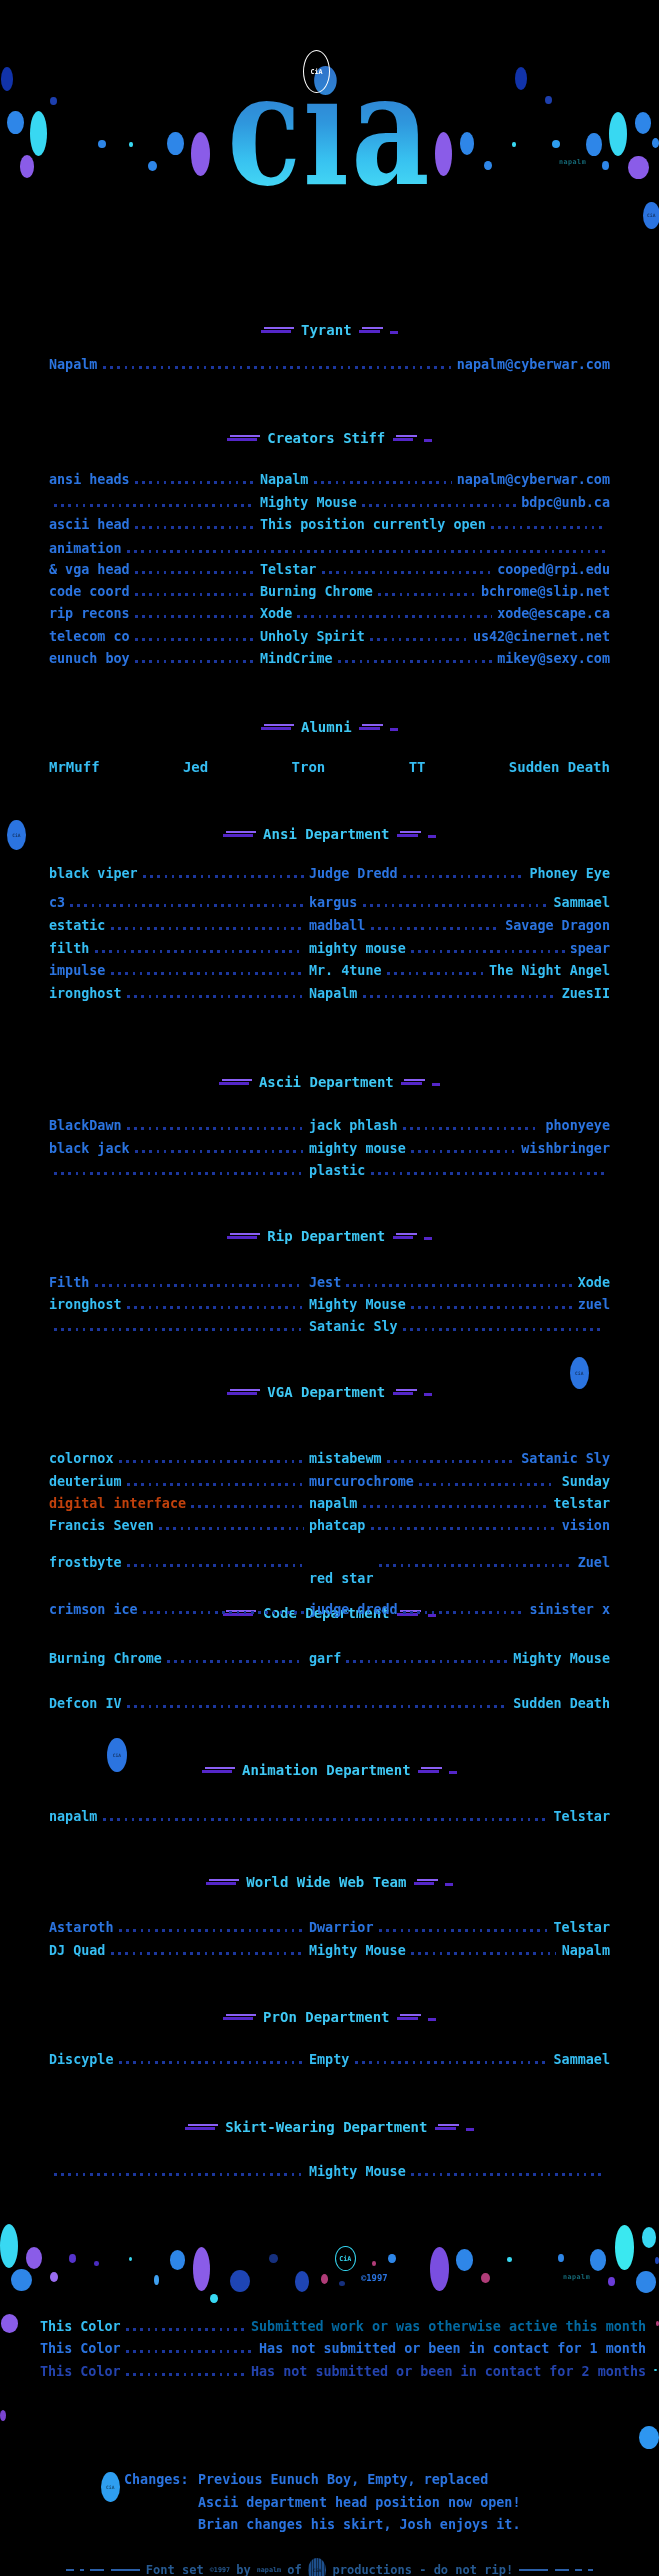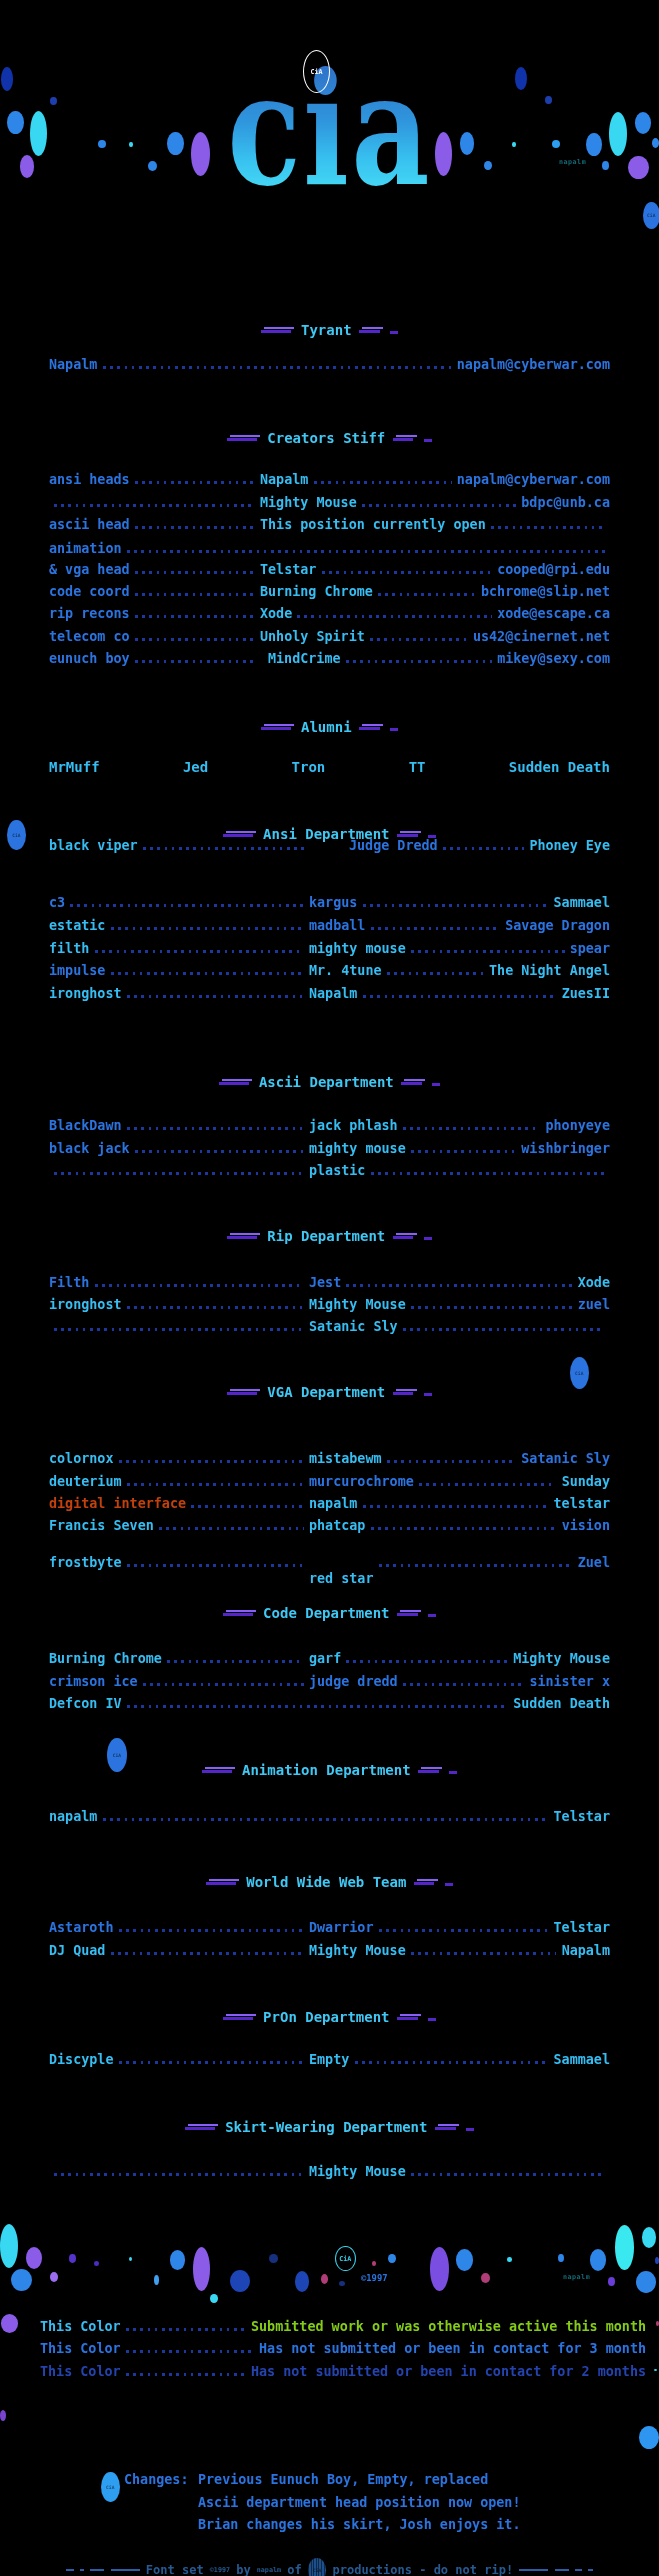--- a/index.html
+++ b/index.html
@@ -161,21 +161,21 @@
           <i class="dots"></i>
           <span style="color: rgb(43, 116, 224);">us42@cinernet.net</span>
         </div>
       </div>
       <div class="row grid" style="top: 649px; grid-template-columns: 211px 1fr;">
         <div class="cellflex">
           <span style="color: rgb(43, 116, 224);">eunuch boy</span>
           <i class="dots"></i>
         </div>
         <div class="cellflex">
-          <span style="color: rgb(54, 189, 242); margin-left: 8px;">MindCrime</span>
+          <span style="color: rgb(54, 189, 242);">MindCrime</span>
           <i class="dots"></i>
           <span style="color: rgb(43, 116, 224);">mikey@sexy.com</span>
         </div>
       </div>
       <div class="sechdr" style="top: 717px;">
         <div class="hb" style="width: 33px;"></div>
         <span>Alumni</span>
         <div class="hb" style="width: 24px;"></div>
         <div class="hdash"></div>
       </div>
@@ -185,21 +185,21 @@
         <span>Tron</span>
         <span>TT</span>
         <span>Sudden Death</span>
       </div>
       <div class="sechdr" style="top: 824px;">
         <div class="hb" style="width: 33px;"></div>
         <span>Ansi Department</span>
         <div class="hb" style="width: 24px;"></div>
         <div class="hdash"></div>
       </div>
-      <div class="row grid" style="top: 836px; grid-template-columns: 260px 1fr; gap: 40px;">
+      <div class="row grid" style="top: 864px; grid-template-columns: 260px 1fr;">
         <div class="cellflex">
           <span style="color: rgb(54, 189, 242);">black viper</span>
           <i class="dots"></i>
         </div>
         <div class="cellflex">
           <span style="color: rgb(43, 116, 224);">Judge Dredd</span>
           <i class="dots"></i>
           <span style="color: rgb(54, 189, 242);">Phoney Eye</span>
         </div>
       </div>
@@ -403,21 +403,21 @@
         <div class="cellflex">
           <span style="color: rgb(54, 189, 242);">Burning Chrome</span>
           <i class="dots"></i>
         </div>
         <div class="cellflex">
           <span style="color: rgb(54, 189, 242);">garf</span>
           <i class="dots"></i>
           <span style="color: rgb(54, 189, 242);">Mighty Mouse</span>
         </div>
       </div>
-      <div class="row grid" style="top: 1672px; grid-template-columns: 260px 1fr;">
+      <div class="row grid" style="top: 1600px; grid-template-columns: 260px 1fr;">
         <div class="cellflex">
           <span style="color: rgb(43, 116, 224);">crimson ice</span>
           <i class="dots"></i>
         </div>
         <div class="cellflex">
           <span style="color: rgb(43, 116, 224);">judge dredd</span>
           <i class="dots"></i>
           <span style="color: rgb(43, 116, 224);">sinister x</span>
         </div>
       </div>
@@ -493,26 +493,26 @@
           <i class="dots"></i>
         </div>
         <div class="cellflex">
           <span style="color: rgb(54, 189, 242);">Mighty Mouse</span>
           <i class="dots"></i>
         </div>
       </div>
       <div class="row" style="top: 2317px; left: 40px; right: 13px;">
         <span style="color: rgb(54, 189, 242);">This Color</span>
         <i class="dots"></i>
-        <span style="color: #84cc16;">Submitted work or was otherwise active this month</span>
+        <span style="color: #0369a1;">Submitted work or was otherwise active this month</span>
       </div>
       <div class="row" style="top: 2339px; left: 40px; right: 13px;">
         <span style="color: rgb(43, 116, 224);">This Color</span>
         <i class="dots"></i>
-        <span style="color: rgb(43, 116, 224);">Has not submitted or been in contact for 3 month</span>
+        <span style="color: rgb(43, 116, 224);">Has not submitted or been in contact for 1 month</span>
       </div>
       <div class="row" style="top: 2362px; left: 40px; right: 13px;">
         <span style="color: rgb(36, 67, 174);">This Color</span>
         <i class="dots"></i>
         <span style="color: rgb(36, 67, 174);">Has not submitted or been in contact for 2 months</span>
       </div>
       <div class="chline" style="top: 2472px;">Previous Eunuch Boy, Empty, replaced</div>
       <div class="chline" style="top: 2495px;">Ascii department head position now open!</div>
       <div class="chline" style="top: 2517px;">Brian changes his skirt, Josh enjoys it.</div>
       <div class="blob" style="left: 1px; top: 67px; width: 12.4px; height: 24px; background: rgb(17, 51, 170);"></div>

